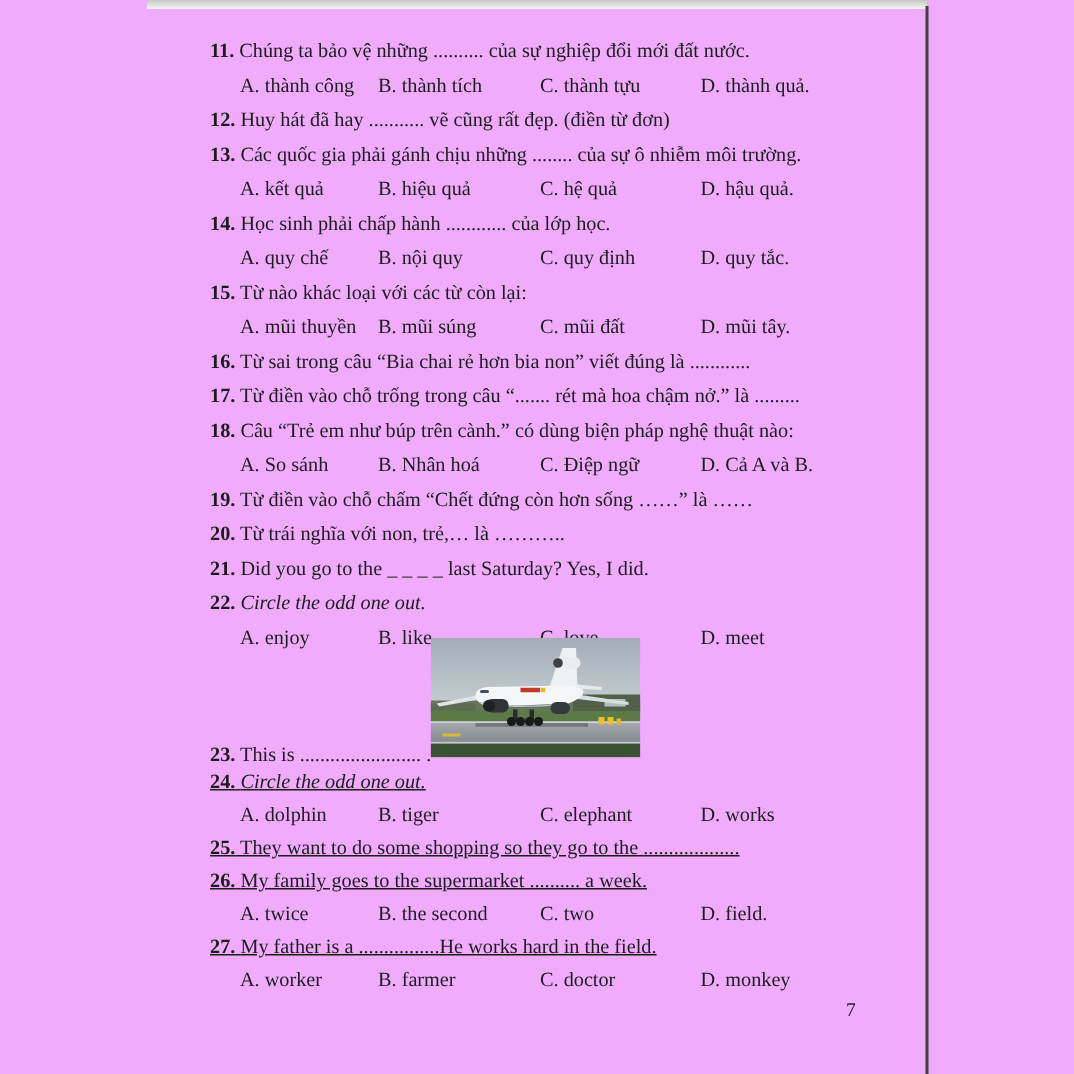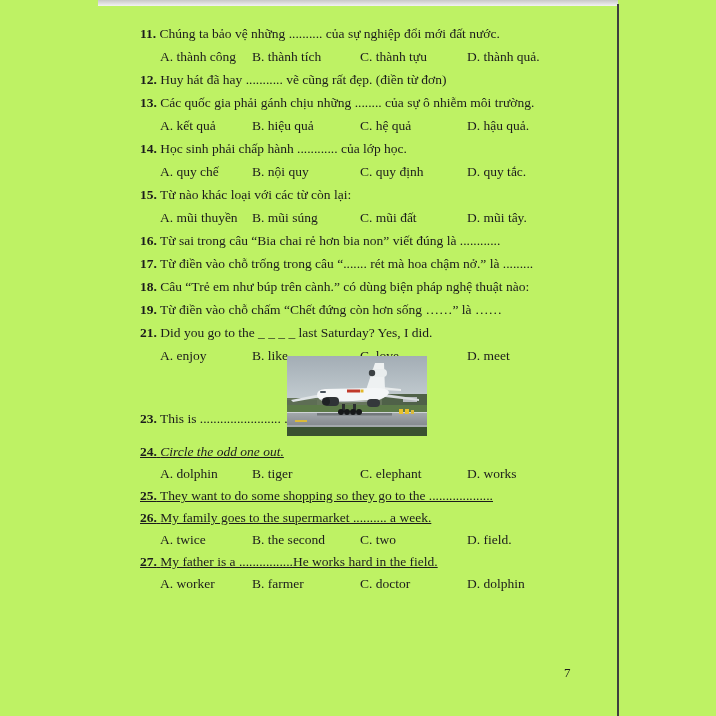--- a/index.html
+++ b/index.html
@@ -1,21 +1,21 @@
 <!DOCTYPE html>
 <html><head>
 <meta charset="utf-8">
 <style>
   html,body{margin:0;padding:0;}
   body{
     width:716px;height:716px;position:relative;overflow:hidden;
     background:#ffffff;
     font-family:"Liberation Serif","DejaVu Serif",serif;
   }
-  .canvas{position:absolute;inset:0;background:#bef264;}
+  .canvas{position:absolute;inset:0;background:#f0abfc;}
   .page-top-edge{
     position:absolute;left:98px;top:0;width:520px;height:6px;
     background:linear-gradient(#c8c8c8,#f3f3f3);
   }
   .page-right-edge{
     position:absolute;left:617px;top:4px;width:2px;height:712px;
     background:#3f3f3f;
   }
   .doc{
     position:absolute;left:140px;top:22px;width:470px;
@@ -31,21 +31,21 @@
   .opt-b{left:112px;}
   .opt-c{left:220px;}
   .opt-d{left:327px;}
   .img-block{position:relative;height:86px;margin-top:-12px;}
   .photo{
     position:absolute;left:147px;top:1px;width:140px;height:80px;
     overflow:hidden;
   }
   .photo svg{display:block;filter:blur(0.3px);}
   .q23-line{
-    position:absolute;left:0;top:54px;height:20px;line-height:20px;
+    position:absolute;left:0;top:69px;height:20px;line-height:20px;
     white-space:nowrap;
   }
   .page-number{
     position:absolute;left:564px;top:665px;
     font-size:13px;color:#1c1c1c;
   }
 </style>
 </head>
 <body>
 
@@ -80,22 +80,30 @@
         <div class="q-line"><span class="qnum">15.</span> <span class="qtext">Từ nào khác loại với các từ còn lại:</span></div>
         <div class="opts">
           <span class="opt opt-a">A. mũi thuyền</span>
           <span class="opt opt-b">B. mũi súng</span>
           <span class="opt opt-c">C. mũi đất</span>
           <span class="opt opt-d">D. mũi tây.</span>
         </div>
         <div class="q-line"><span class="qnum">16.</span> <span class="qtext">Từ sai trong câu “Bia chai rẻ hơn bia non” viết đúng là ............</span></div>
         <div class="q-line"><span class="qnum">17.</span> <span class="qtext">Từ điền vào chỗ trống trong câu “....... rét mà hoa chậm nở.” là .........</span></div>
         <div class="q-line"><span class="qnum">18.</span> <span class="qtext">Câu “Trẻ em như búp trên cành.” có dùng biện pháp nghệ thuật nào:</span></div>
+        <div class="opts">
+          <span class="opt opt-a">A. So sánh</span>
+          <span class="opt opt-b">B. Nhân hoá</span>
+          <span class="opt opt-c">C. Điệp ngữ</span>
+          <span class="opt opt-d">D. Cả A và B.</span>
+        </div>
         <div class="q-line"><span class="qnum">19.</span> <span class="qtext">Từ điền vào chỗ chấm “Chết đứng còn hơn sống ……” là ……</span></div>
+        <div class="q-line"><span class="qnum">20.</span> <span class="qtext">Từ trái nghĩa với non, trẻ,… là ………..</span></div>
         <div class="q-line"><span class="qnum">21.</span> <span class="qtext">Did you go to the _ _ _ _ last Saturday? Yes, I did.</span></div>
+        <div class="q-line"><span class="qnum">22.</span> <span class="qtext italic">Circle the odd one out.</span></div>
         <div class="opts">
           <span class="opt opt-a">A. enjoy</span>
           <span class="opt opt-b">B. like</span>
           <span class="opt opt-c">C. love</span>
           <span class="opt opt-d">D. meet</span>
         </div>
       </div>
 
     <div class="img-block">
       <div class="photo">
@@ -167,19 +175,19 @@
           <span class="opt opt-a">A. twice</span>
           <span class="opt opt-b">B. the second</span>
           <span class="opt opt-c">C. two</span>
           <span class="opt opt-d">D. field.</span>
         </div>
         <div class="q-line"><span class="qnum">27.</span> <span class="qtext">My father is a ................He works hard in the field.</span></div>
         <div class="opts">
           <span class="opt opt-a">A. worker</span>
           <span class="opt opt-b">B. farmer</span>
           <span class="opt opt-c">C. doctor</span>
-          <span class="opt opt-d">D. dolphin</span>
+          <span class="opt opt-d">D. monkey</span>
         </div>
       </div>
   </div>
 
   <div class="page-number">7</div>
 </div>
 
 </body></html>

